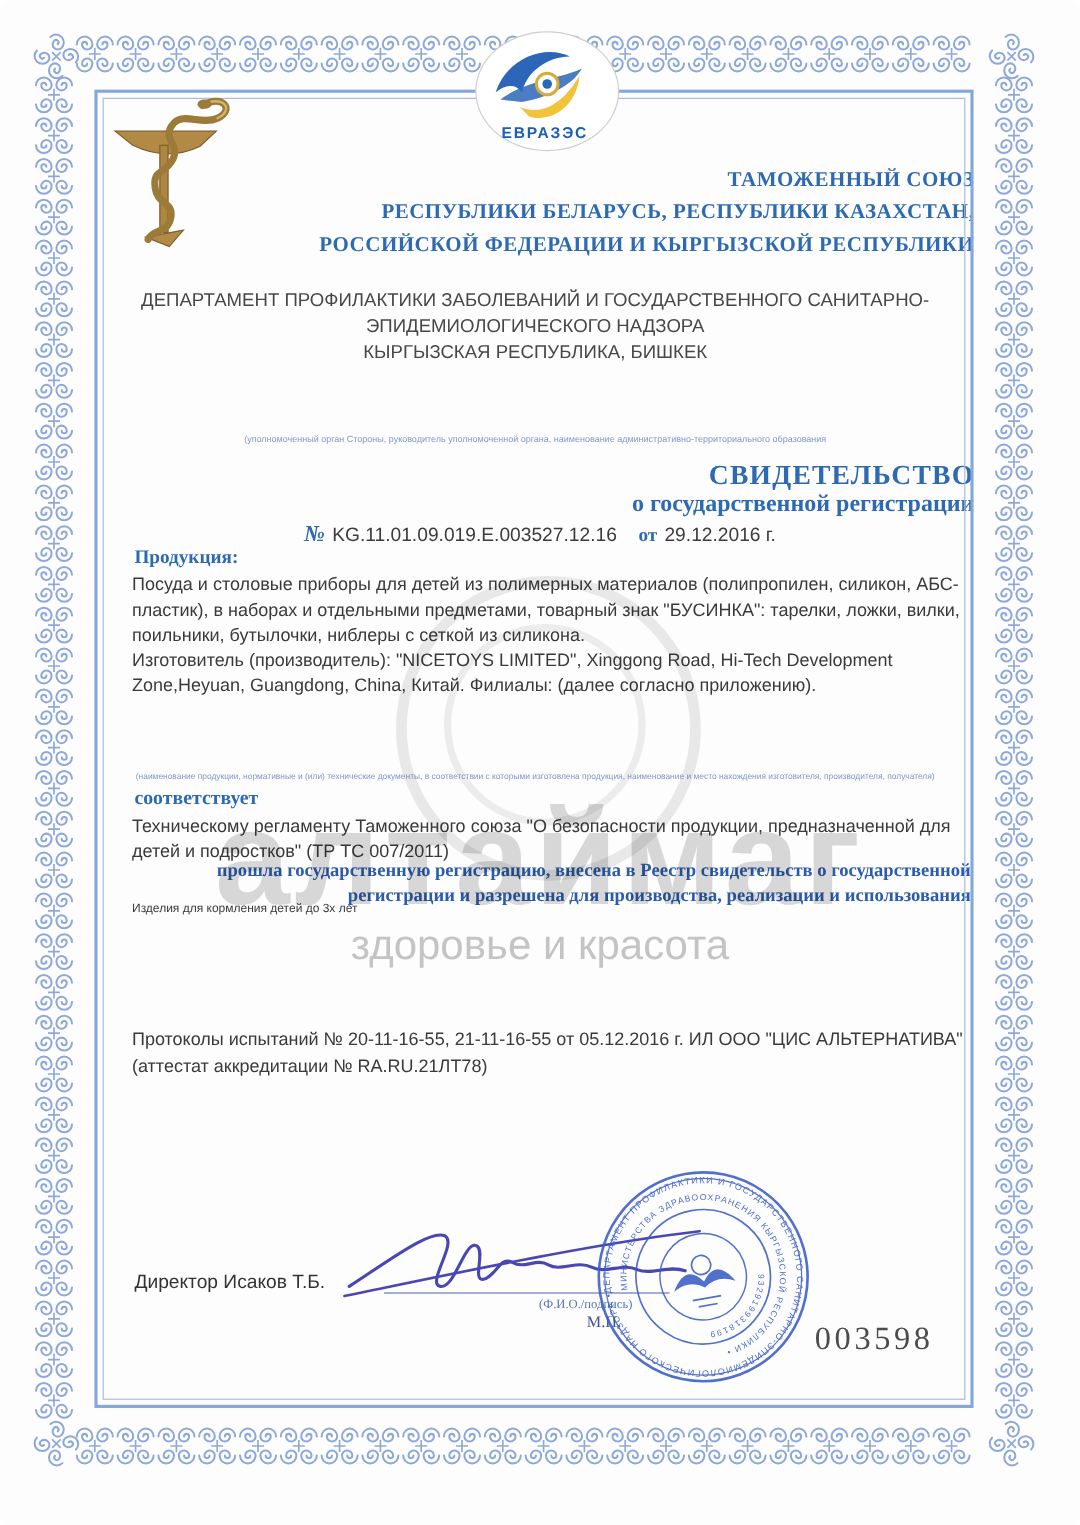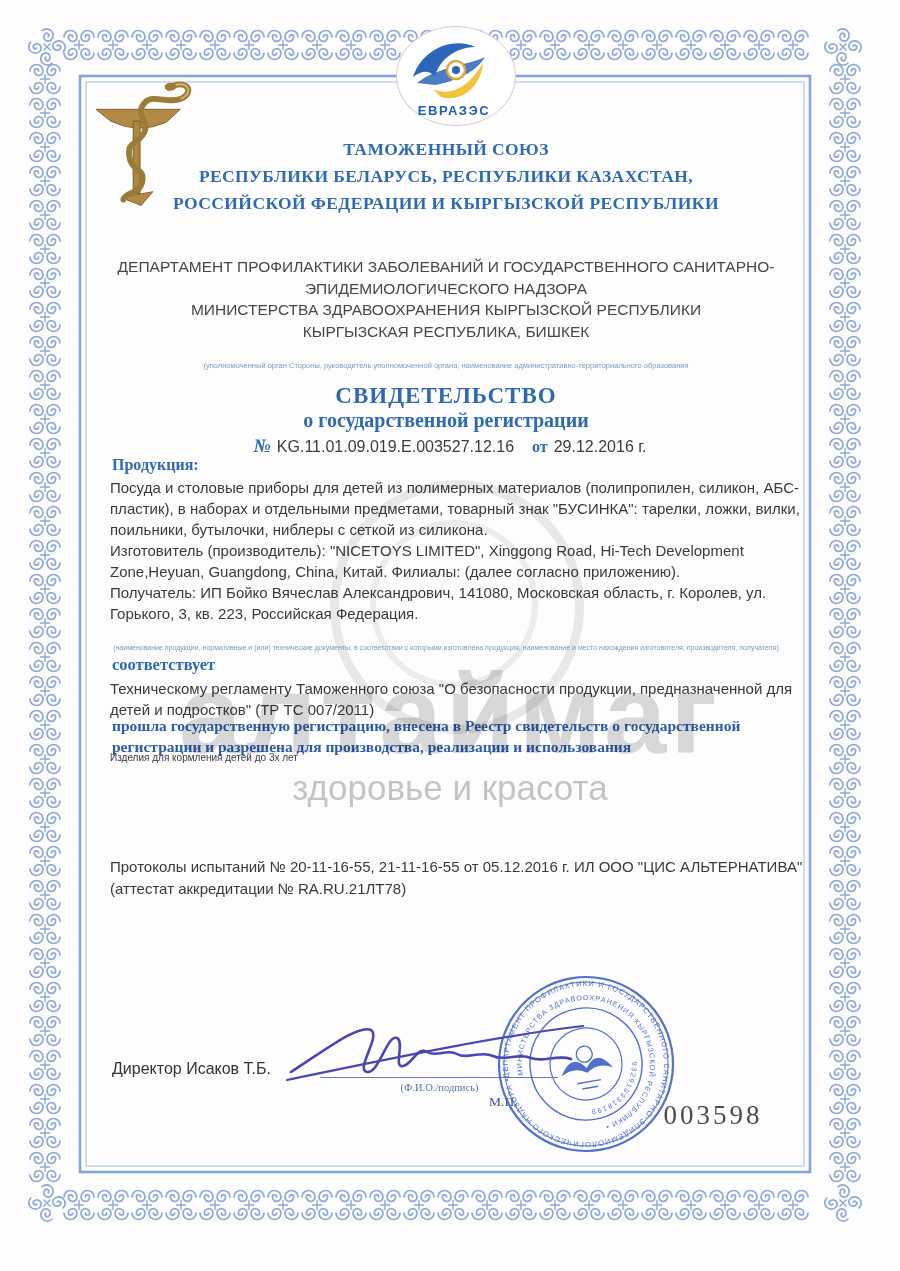--- a/index.html
+++ b/index.html
@@ -1,26 +1,26 @@
 <!DOCTYPE html>
 <html><head>
 <meta charset="utf-8">
 <style>
   html,body{margin:0;padding:0;background:#ffffff;}
   .page{position:relative;width:900px;height:1271px;background:#fdfdfd;overflow:hidden;
         font-family:"Liberation Sans",sans-serif;border-radius:11px;}
   .abs{position:absolute;}
   .center{text-align:center;}
-  .serif{font-family:"Liberation Serif",serif;}
+  .serif{font-family:"Liberation Serif",serif;text-align:right;}
   .blue-head{color:#2e6ab2;font-weight:bold;}
   .blue-bold{color:#2a5cab;font-weight:bold;}
   .dark{color:#3a3a3a;}
   .tiny-note{color:#7d98c8;}
   .header-block{left:80px;top:136px;width:732px;font-size:17.5px;line-height:27px;letter-spacing:.4px;}
-  .authority-block{left:84px;top:256px;width:724px;font-size:15.5px;line-height:21.5px;color:#474747;}
+  .authority-block{left:84px;top:240px;width:724px;font-size:15.5px;line-height:21.5px;color:#474747;}
   .note1{left:84px;top:361px;width:724px;font-size:7.5px;}
   .title1{left:80px;top:383px;width:732px;font-size:23px;letter-spacing:1px;}
   .title2{left:80px;top:409px;width:732px;font-size:20px;}
   .numrow{left:120px;top:435px;width:660px;display:flex;justify-content:center;align-items:baseline;gap:6px;}
   .numsign{font-family:"Liberation Serif",serif;font-weight:bold;font-style:italic;font-size:19px;color:#2e6ab2;}
   .numval{font-size:16px;color:#3c3c3c;}
   .otlbl{font-family:"Liberation Serif",serif;font-weight:bold;font-size:16px;color:#2e6ab2;margin-left:12px;}
   .prod-label{left:112px;top:456px;font-size:16px;}
   .prod-paras{left:110px;top:477px;width:702px;font-size:15px;line-height:21px;}
   .note2{left:84px;top:644px;width:724px;font-size:7px;}
@@ -215,40 +215,38 @@
 
   <div class="abs center serif blue-head header-block">
     <div>ТАМОЖЕННЫЙ СОЮЗ</div>
     <div>РЕСПУБЛИКИ БЕЛАРУСЬ, РЕСПУБЛИКИ КАЗАХСТАН,</div>
     <div>РОССИЙСКОЙ ФЕДЕРАЦИИ И КЫРГЫЗСКОЙ РЕСПУБЛИКИ</div>
   </div>
 
   <div class="abs center authority-block">
     <div>ДЕПАРТАМЕНТ ПРОФИЛАКТИКИ ЗАБОЛЕВАНИЙ И ГОСУДАРСТВЕННОГО САНИТАРНО-</div>
     <div>ЭПИДЕМИОЛОГИЧЕСКОГО НАДЗОРА</div>
-    <div>МИНИСТЕРСТВА ЗДРАВООХРАНЕНИЯ КЫРГЫЗСКОЙ РЕСПУБЛИКИ</div>
     <div>КЫРГЫЗСКАЯ РЕСПУБЛИКА, БИШКЕК</div>
   </div>
   <div class="abs center serif blue-head title1">СВИДЕТЕЛЬСТВО</div>
 
   <div class="abs center tiny-note note1">(уполномоченный орган Стороны, руководитель уполномоченной органа, наименование административно-территориального образования</div>
   <div class="abs center serif blue-head title2">о государственной регистрации</div>
 
   <div class="abs numrow">
     <span class="numsign">№</span>
     <span class="numval">KG.11.01.09.019.Е.003527.12.16</span>
     <span class="otlbl">от</span>
     <span class="numval">29.12.2016 г.</span>
   </div>
 
   <div class="abs serif blue-head prod-label">Продукция:</div>
   <div class="abs dark prod-paras">
     <div>Посуда и столовые приборы для детей из полимерных материалов (полипропилен, силикон, АБС-пластик), в наборах и отдельными предметами, товарный знак "БУСИНКА": тарелки, ложки, вилки, поильники, бутылочки, ниблеры с сеткой из силикона.</div>
     <div>Изготовитель (производитель): "NICETOYS LIMITED", Xinggong Road, Hi-Tech Development Zone,Heyuan, Guangdong, China, Китай. Филиалы: (далее согласно приложению).</div>
-    <div>Получатель: ИП Бойко Вячеслав Александрович, 141080, Московская область, г. Королев, ул. Горького, 3, кв. 223, Российская Федерация.</div>
   </div>
   <div class="abs center tiny-note note2">(наименование продукции, нормативные и (или) технические документы, в соответствии с которыми изготовлена продукция, наименование и место нахождения изготовителя, производителя, получателя)</div>
 
   <div class="abs serif blue-head conf-label">соответствует</div>
   <div class="abs dark conf-text">Техническому регламенту Таможенного союза "О безопасности продукции, предназначенной для детей и подростков" (ТР ТС 007/2011)</div>
   <div class="abs serif blue-bold reg-text">прошла государственную регистрацию, внесена в Реестр свидетельств о государственной регистрации и разрешена для производства, реализации и использования</div>
   <div class="abs dark scope-text">Изделия для кормления детей до 3х лет</div>
 
   <div class="abs dark basis-text">Протоколы испытаний № 20-11-16-55, 21-11-16-55 от 05.12.2016 г. ИЛ ООО "ЦИС АЛЬТЕРНАТИВА" (аттестат аккредитации № RA.RU.21ЛТ78)</div>
 

